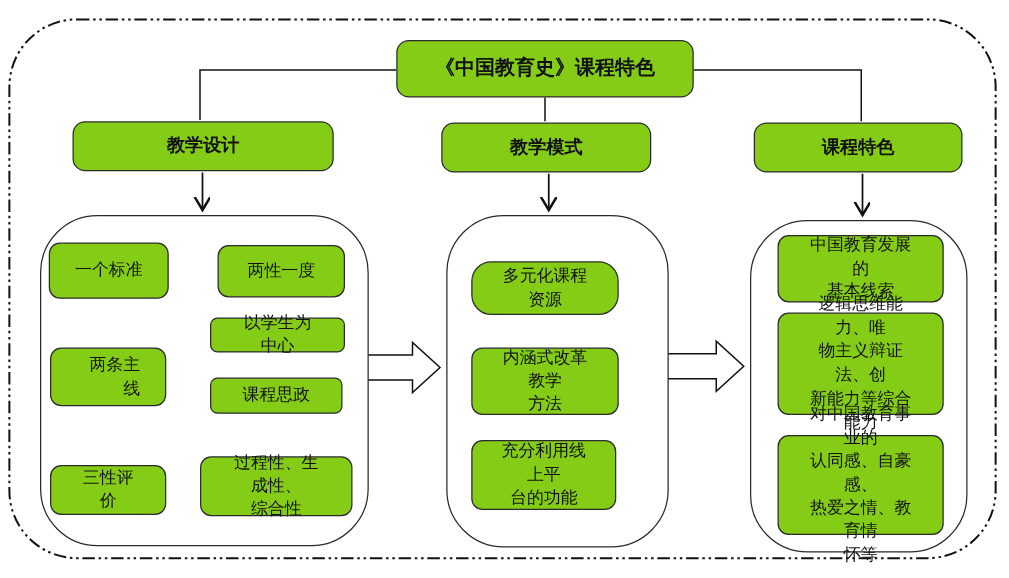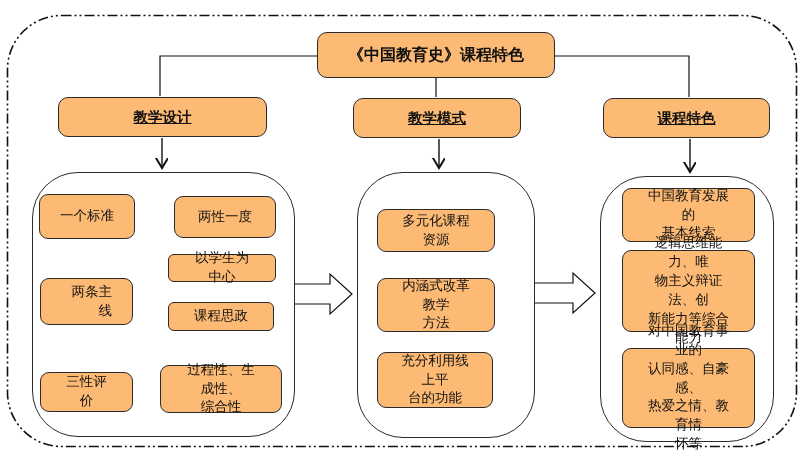--- a/index.html
+++ b/index.html
@@ -18,51 +18,51 @@
     background: #fff;
     border: 1.3px solid #2b2b2b;
     border-radius: 46px;
   }
   .grp-left  { left: 32px;  top: 172px; width: 261px; height: 263px; }
   .grp-mid   { left: 357px; top: 172px; width: 176px; height: 264px; }
   .grp-right { left: 600px; top: 176px; width: 172px; height: 264px; }
 
   .node {
     position: absolute;
-    background: #fdba74;
+    background: #84cc16;
     border: 1.1px solid #2b2b2b;
     border-radius: 9px;
     display: flex;
     align-items: center;
     justify-content: center;
     text-align: center;
     font-size: 13.5px;
     line-height: 1.4;
     white-space: pre-line;
     box-sizing: border-box;
     padding: 1px 20px;
   }
   .title-node {
     left: 317px; top: 32px; width: 238px; height: 46px;
     font-weight: bold; font-size: 16px; border-radius: 10px;
   }
-  .hdr { font-weight: bold; font-size: 14.5px; height: 40px; border-radius: 10px; text-decoration: underline; }
+  .hdr { font-weight: bold; font-size: 14.5px; height: 40px; border-radius: 10px; }
   .hdr-left  { left: 58px;  top: 97px; width: 209px; }
   .hdr-mid   { left: 353px; top: 98px; width: 168px; text-align: center; }
   .hdr-right { left: 603px; top: 98px; width: 167px; }
 
   .n-a1 { left: 39px;  top: 194px; width: 96px;  height: 45px; }
   .n-a2 { left: 174px; top: 196px; width: 102px; height: 42px; }
   .n-b1 { left: 40px;  top: 278px; width: 93px;  height: 47px; text-align: right; }
   .n-b2 { left: 168px; top: 254px; width: 108px; height: 28px; border-radius: 6px; }
   .n-b3 { left: 168px; top: 302px; width: 106px; height: 29px; border-radius: 6px; }
   .n-c1 { left: 40px;  top: 372px; width: 93px;  height: 40px; }
   .n-c2 { left: 160px; top: 365px; width: 122px; height: 48px; }
 
-  .n-m1 { left: 377px; top: 209px; width: 118px; height: 43px; }
+  .n-m1 { left: 377px; top: 209px; width: 118px; height: 43px; border-radius: 16px; }
   .n-m2 { left: 377px; top: 278px; width: 118px; height: 54px; }
   .n-m3 { left: 377px; top: 352px; width: 116px; height: 56px; }
 
   .n-r1 { left: 622px; top: 188px; width: 133px; height: 54px; font-family: Liberation Serif, serif; }
   .n-r2 { left: 622px; top: 250px; width: 133px; height: 82px; }
   .n-r3 { left: 622px; top: 348px; width: 133px; height: 80px; }
 </style>
 </head>
 <body>
 

